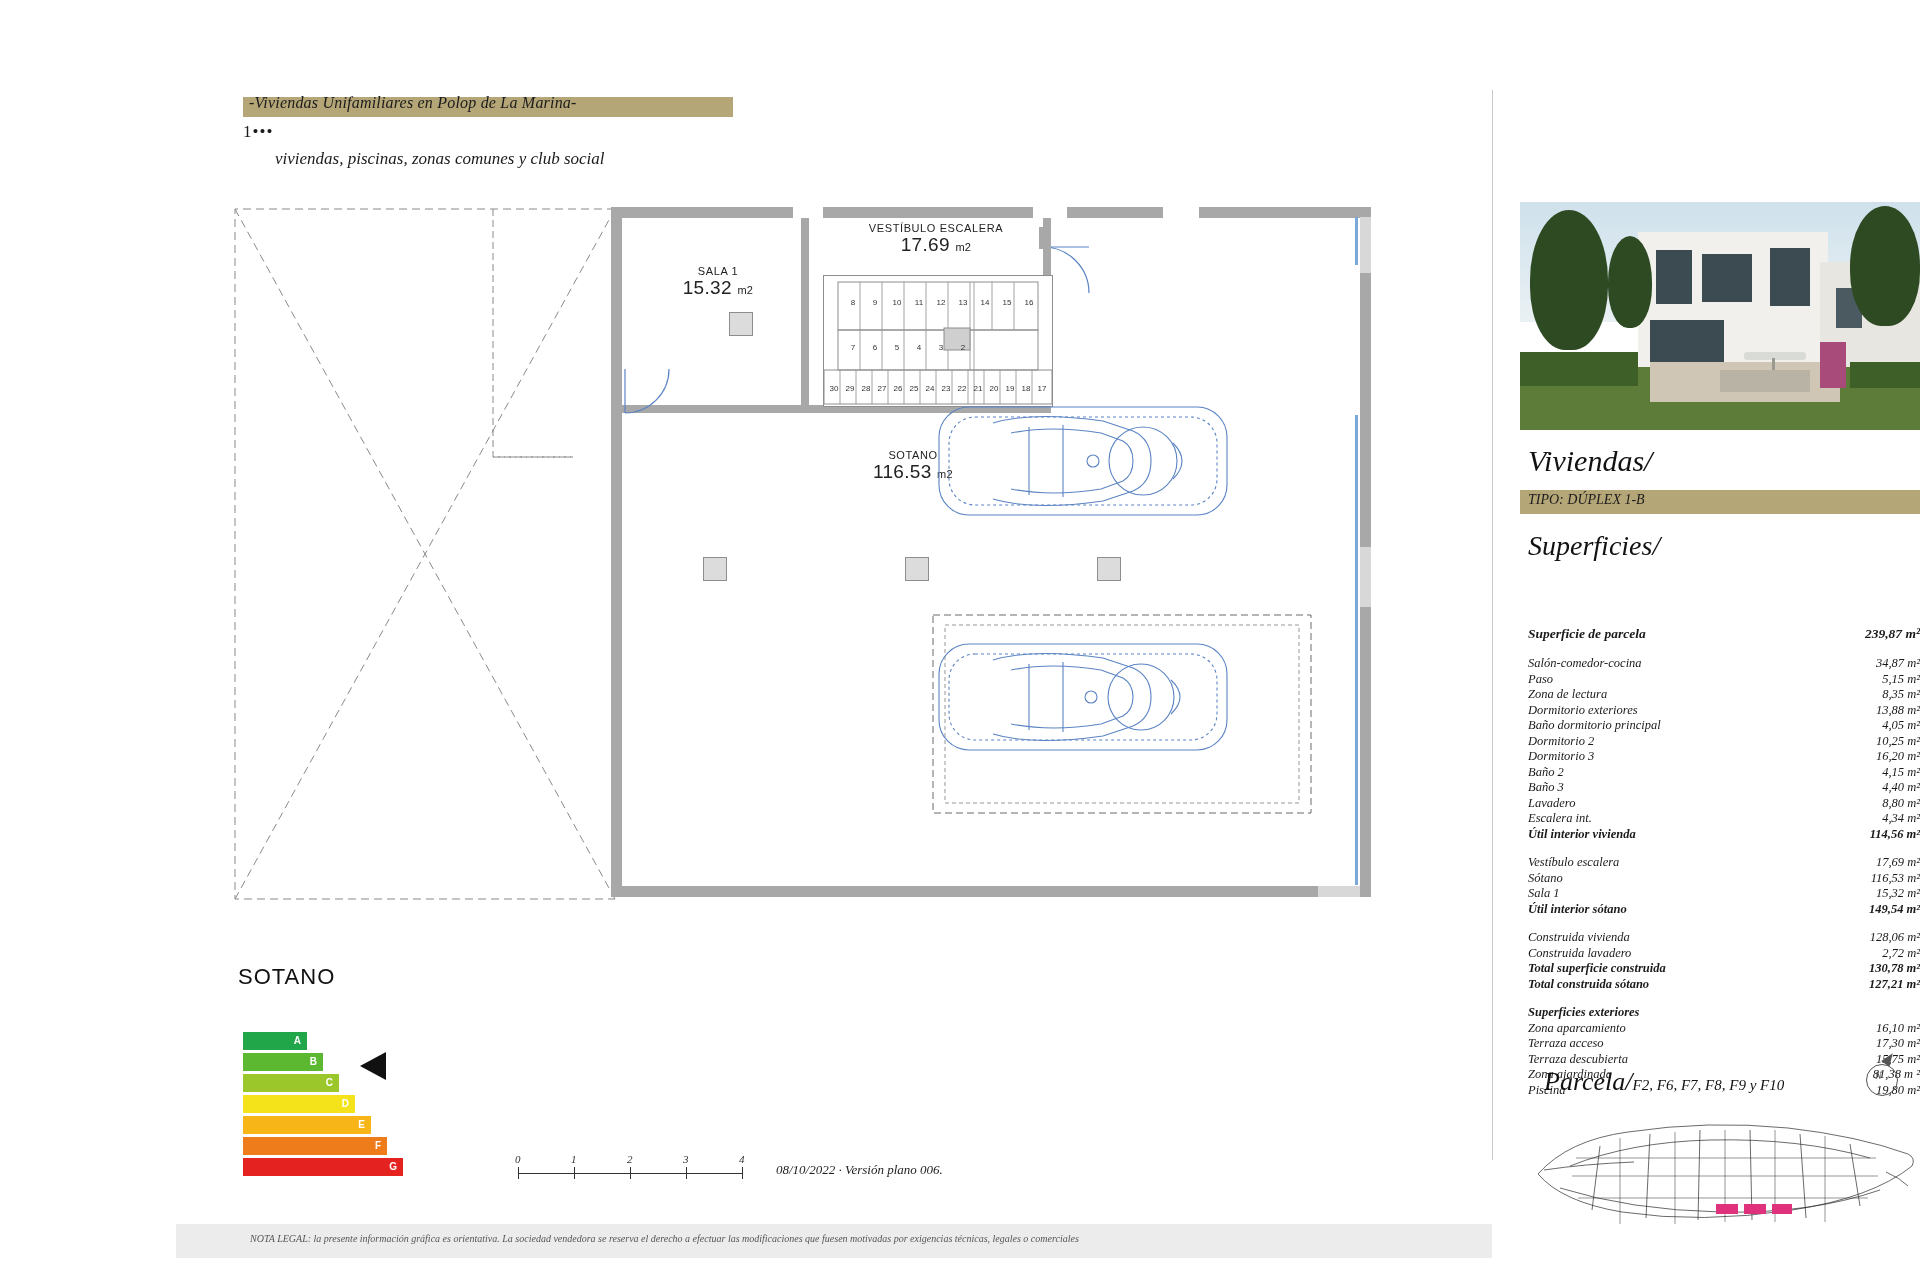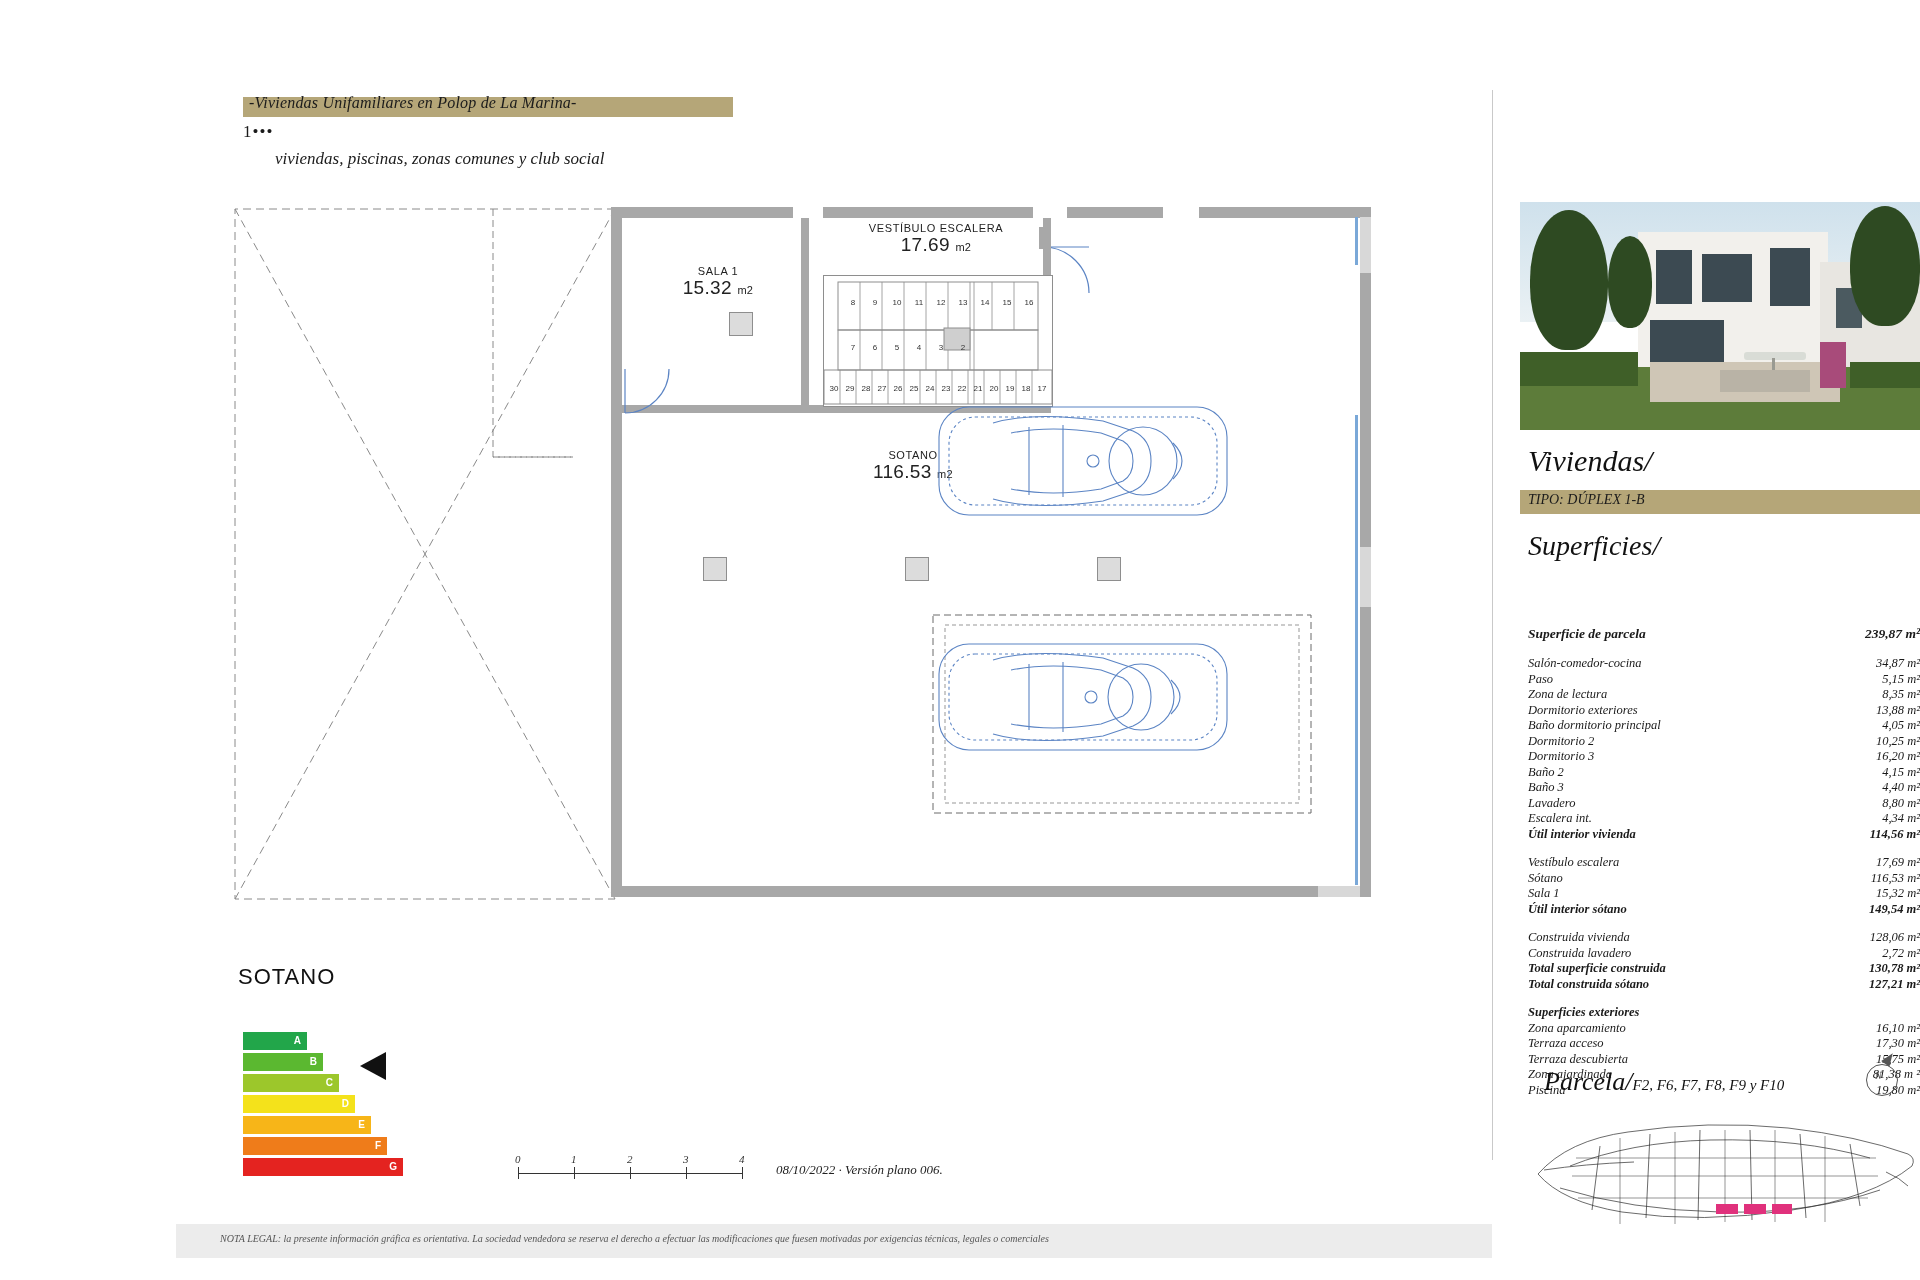--- a/index.html
+++ b/index.html
@@ -38,21 +38,21 @@
 
   
   .scale{position:absolute;left:430px;top:1145px;width:250px;height:28px;}
   .scale .ln{position:absolute;left:0;top:16px;width:225px;height:1px;background:#333;}
   .scale .tk{position:absolute;top:10px;width:1px;height:12px;background:#333;}
   .scale .num{position:absolute;top:-4px;font-style:italic;font-size:11px;color:#333;}
   .ver{position:absolute;left:688px;top:1150px;font-style:italic;font-size:13px;color:#222;}
 
   
   .footer{position:absolute;left:88px;top:1212px;width:1316px;height:34px;background:#ececec;}
-  .footer .txt{position:absolute;left:44px;top:9px;font-style:italic;font-size:10px;color:#555;}
+  .footer .txt{position:absolute;left:74px;top:9px;font-style:italic;font-size:10px;color:#555;}
   .photo{position:absolute;left:1432px;top:190px;width:400px;height:228px;overflow:hidden;border:0;}
   .ph-sky{position:absolute;left:0;top:0;width:400px;height:120px;background:linear-gradient(#cfe1ec,#eaf1f4);}
   .ph-house{position:absolute;left:118px;top:30px;width:190px;height:135px;background:#f2f0ec;}
   .ph-house2{position:absolute;left:300px;top:60px;width:100px;height:105px;background:#e8e6e1;}
   .ph-win{position:absolute;background:#3c4a52;}
   .ph-ground{position:absolute;left:0;top:165px;width:400px;height:63px;background:#5d7c3a;}
   .ph-patio{position:absolute;left:130px;top:160px;width:190px;height:40px;background:#cfc6b6;}
   .ph-tree{position:absolute;background:#2e4a22;border-radius:50% 50% 45% 45%;}
   .ph-hedge{position:absolute;background:#3f5f28;}
   .ph-umb{position:absolute;background:#d9dcd6;}

